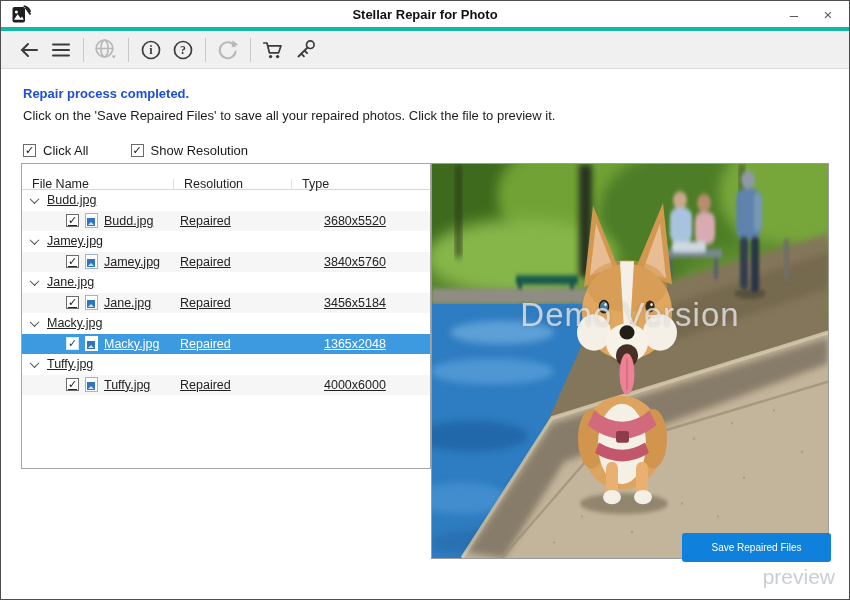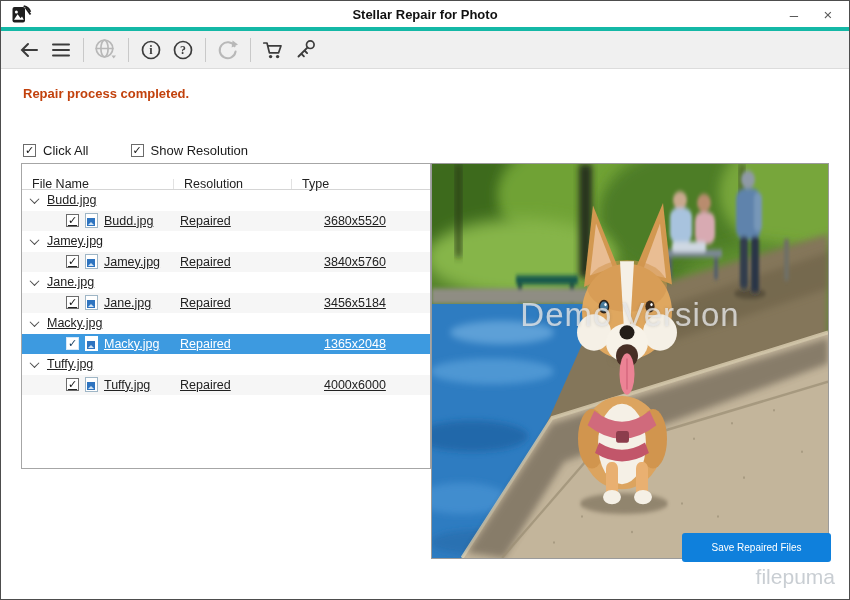--- a/index.html
+++ b/index.html
@@ -20,21 +20,21 @@
   .toolbar { height:38px; background:var(--tbbg,#f0f0f0); border-bottom:1px solid #dcdcdc; display:flex; align-items:center; padding:0 12px; }
   .tb-icon { width:28px; height:28px; display:flex; align-items:center; justify-content:center; margin:0 2px; }
   .tb-icon svg { stroke:#3c3c3c; fill:none; stroke-width:1.7; stroke-linecap:round; }
   .tb-icon svg .fillpart { fill:#3c3c3c; stroke:none; }
   .tb-icon svg text { fill:#3c3c3c; stroke:none; font-family:"Liberation Serif",serif; font-weight:bold; }
   .tb-icon.disabled svg { stroke:#b8b8b8; }
   .tb-icon.disabled svg .fillpart { fill:#b8b8b8; }
   .tb-sep { width:1px; height:24px; background:#c9c9c9; margin:0 6px; }
 
   
-  .msg-head { position:absolute; left:22px; top:85px; font-size:13px; font-weight:bold; color:#c2410c; }
+  .msg-head { position:absolute; left:22px; top:85px; font-size:13px; font-weight:bold; color:#1d4ed8; }
   .msg-sub  { position:absolute; left:22px; top:107px; font-size:13px; color:#1d1d1d; }
 
   
   .ctrl-row { position:absolute; left:22px; top:142px; display:flex; align-items:center; font-size:13px; }
   .ctrl { display:flex; align-items:center; gap:7px; margin-right:42px; }
   .cb { width:13px; height:13px; border:1px solid #6b6b6b; background:#fff; font-size:11px; line-height:11px; text-align:center; color:#111; flex:none; overflow:hidden; }
 
   
   .file-table { position:absolute; left:20px; top:162px; width:410px; height:306px; border:1px solid #a6a6a6; background:#fff; font-size:12.5px; overflow:hidden; }
   .t-header { display:flex; height:26px; align-items:stretch; border-bottom:1px solid #d5d5d5; color:#222; }
@@ -134,20 +134,21 @@
     </div>
     <div class="tb-icon">
       <svg width="24" height="24" viewBox="0 0 24 24">
         <circle cx="17.3" cy="6.7" r="3.8"></circle>
         <path d="M14.6 9.4 L5.5 18.5 M8.3 15.7 l2.6 2.6 M11.5 12.5 l2.6 2.6" stroke-width="1.9"></path>
       </svg>
     </div>
   </div>
 
   <div class="msg-head">Repair process completed.</div>
+  <div class="msg-sub">Click on the 'Save Repaired Files' to save all your repaired photos. Click the file to preview it.</div>
 
   <div class="ctrl-row">
     <div class="ctrl">
       <span class="cb">✓</span>
       <span>Click All</span>
     </div>
     <div class="ctrl">
       <span class="cb">✓</span>
       <span>Show Resolution</span>
     </div>
@@ -351,15 +352,15 @@
       <circle cx="219.5" cy="108.5" r="1.2" fill="#fff"></circle>
       <ellipse cx="195" cy="130" rx="7.5" ry="5.5" fill="#231d18"></ellipse>
       <ellipse cx="195" cy="148" rx="11" ry="9" fill="#472f26"></ellipse>
       <ellipse cx="195" cy="162" rx="7.5" ry="16" fill="#ec8395"></ellipse>
       <path d="M195 150 V 174" stroke="#d86a80" stroke-width="1.6"></path>
     </svg>
     <div class="demo-mark">Demo Version</div>
   </div>
 
   <button class="save-btn">Save Repaired Files</button>
-  <div class="brand-mark">filepuma</div>
+  <div class="brand-mark">preview</div>
 
 </div>
 
 </body></html>

